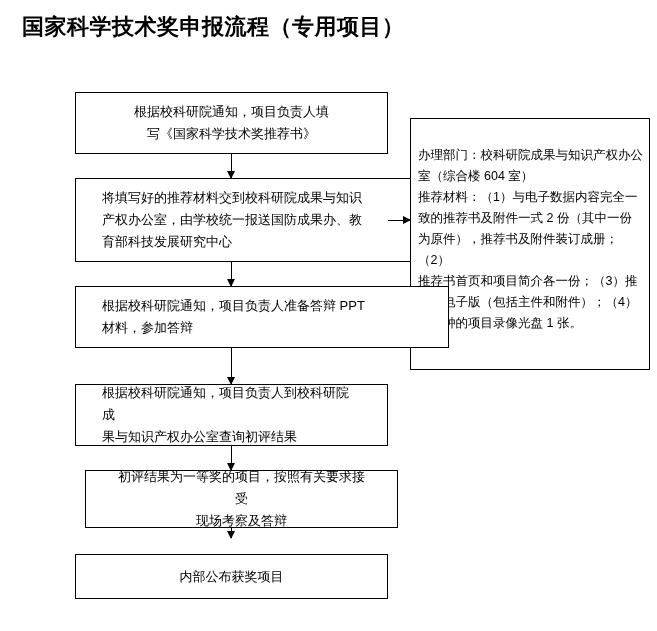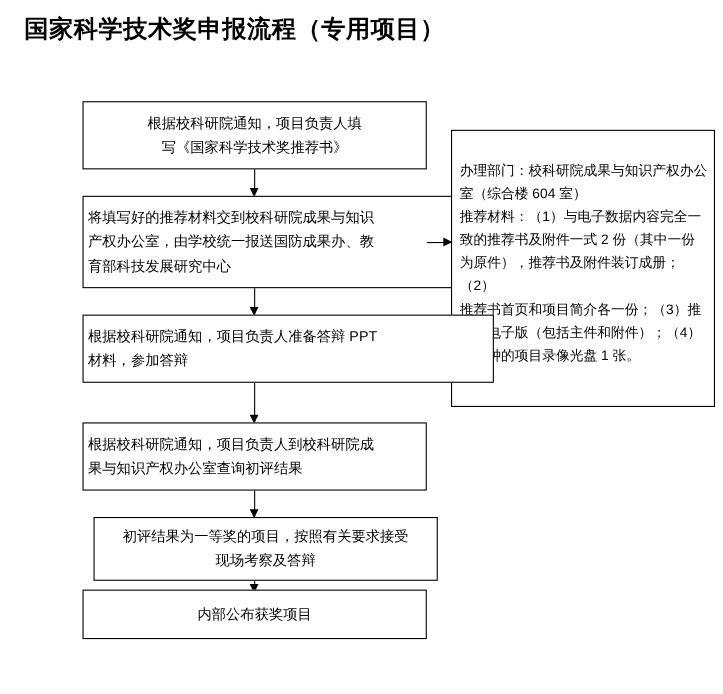--- a/index.html
+++ b/index.html
@@ -26,21 +26,21 @@
     text-align: right;
   }
   .flow-box {
     position: absolute;
     box-sizing: border-box;
     border: 1px solid #000000;
     background: #ffffff;
     font-size: 13px;
     line-height: 22px;
     text-align: center;
-    padding: 6px 4px;
+    padding: 6px 26px;
     display: flex;
     align-items: center;
     justify-content: center;
   }
   .flow-box .inner {
     width: 100%;
     white-space: pre-line;
   }
   .flow-box.left-align .inner {
     text-align: left;
@@ -136,15 +136,15 @@
 
 <div class="arrow-v" style="left:231px; top:446px; height:24px;"></div>
 
 <div class="flow-box" style="left:85px; top:470px; width:313px; height:58px;">
   <div class="inner">初评结果为一等奖的项目，按照有关要求接受
 现场考察及答辩</div>
 </div>
 
 <div class="arrow-v" style="left:231px; top:528px; height:10px;"></div>
 
-<div class="flow-box" style="left:75px; top:536px; width:313px; height:45px;font-family:Liberation Serif, serif;">
+<div class="flow-box" style="left:75px; top:554px; width:313px; height:45px;font-family:Liberation Serif, serif;">
   <div class="inner">内部公布获奖项目</div>
 </div>
 
 </body></html>

